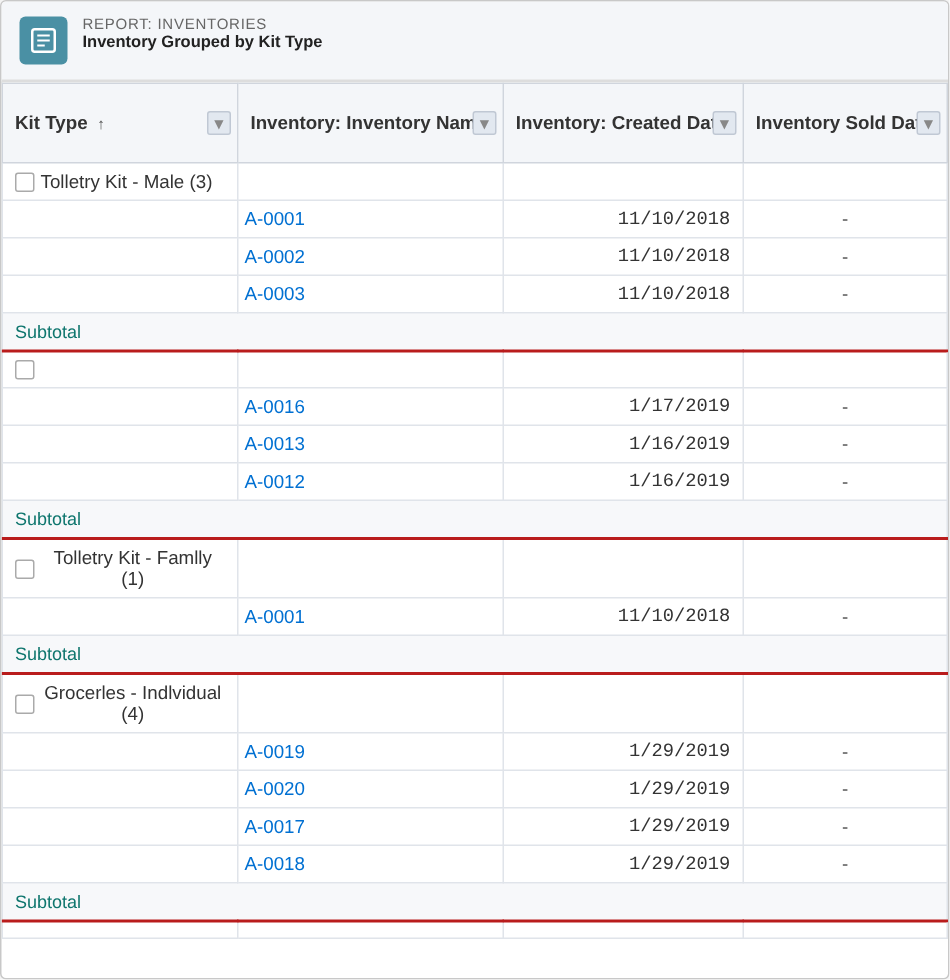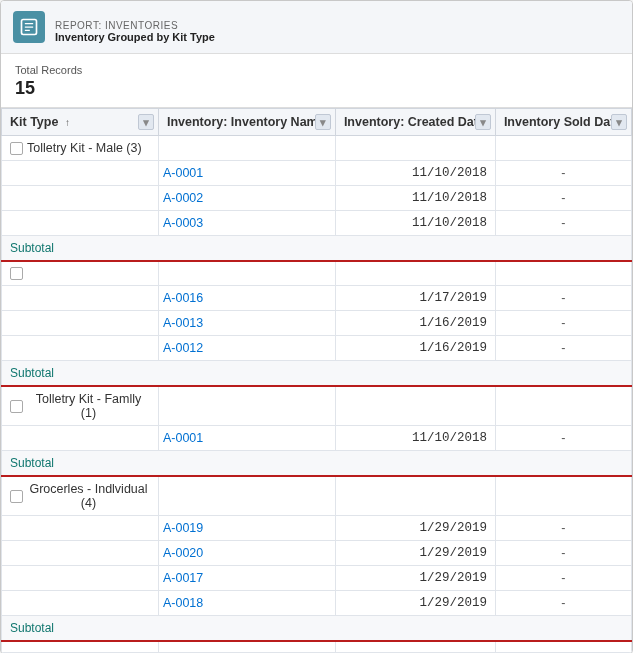--- a/index.html
+++ b/index.html
@@ -18,21 +18,21 @@
       background: #fff;
       border: 1px solid #c8c8c8;
       border-radius: 4px;
       overflow: hidden;
     }
     .header {
       background: #f4f6f9;
       border-bottom: 1px solid #ddd;
       padding: 10px 14px 10px 12px;
       display: flex;
-      align-items: flex-end;
+      align-items: flex-start;
       gap: 10px;
     }
     .header-icon {
       width: 32px;
       height: 32px;
       background: #4a90a4;
       border-radius: 4px;
       display: flex;
       align-items: center;
       justify-content: center;
@@ -78,21 +78,21 @@
     table {
       width: 100%;
       border-collapse: collapse;
       font-size: 12.5px;
     }
     thead tr {
       background: #f4f6f9;
     }
     th {
       border: 1px solid #d0d5dd;
-      padding: 6px 8px;
+      padding: 19px 8px;
       text-align: left;
       font-weight: 600;
       color: #333;
       white-space: nowrap;
       position: relative;
     }
     th .sort-indicator {
       margin-left: 3px;
       font-size: 10px;
       color: #555;
@@ -179,24 +179,20 @@
         <line x1="7" y1="12" x2="17" y2="12" stroke="white" stroke-width="1.5"></line>
         <line x1="7" y1="16" x2="13" y2="16" stroke="white" stroke-width="1.5"></line>
       </svg>
     </div>
     <div class="header-text">
       <span class="header-subtitle">REPORT: INVENTORIES</span>
       <span class="header-title">Inventory Grouped by Kit Type</span>
     </div>
   </div>
 
-  <div class="summary">
-    <div class="summary-label">Total Records</div>
-    <div class="summary-value">15</div>
-  </div>
 
   <div class="table-container">
     <table>
       <thead>
         <tr>
           <th class="col-kittype">
             <span>Kit Type</span>
             <span class="sort-indicator">↑</span>
             <span class="filter-btn">▾</span>
           </th>

